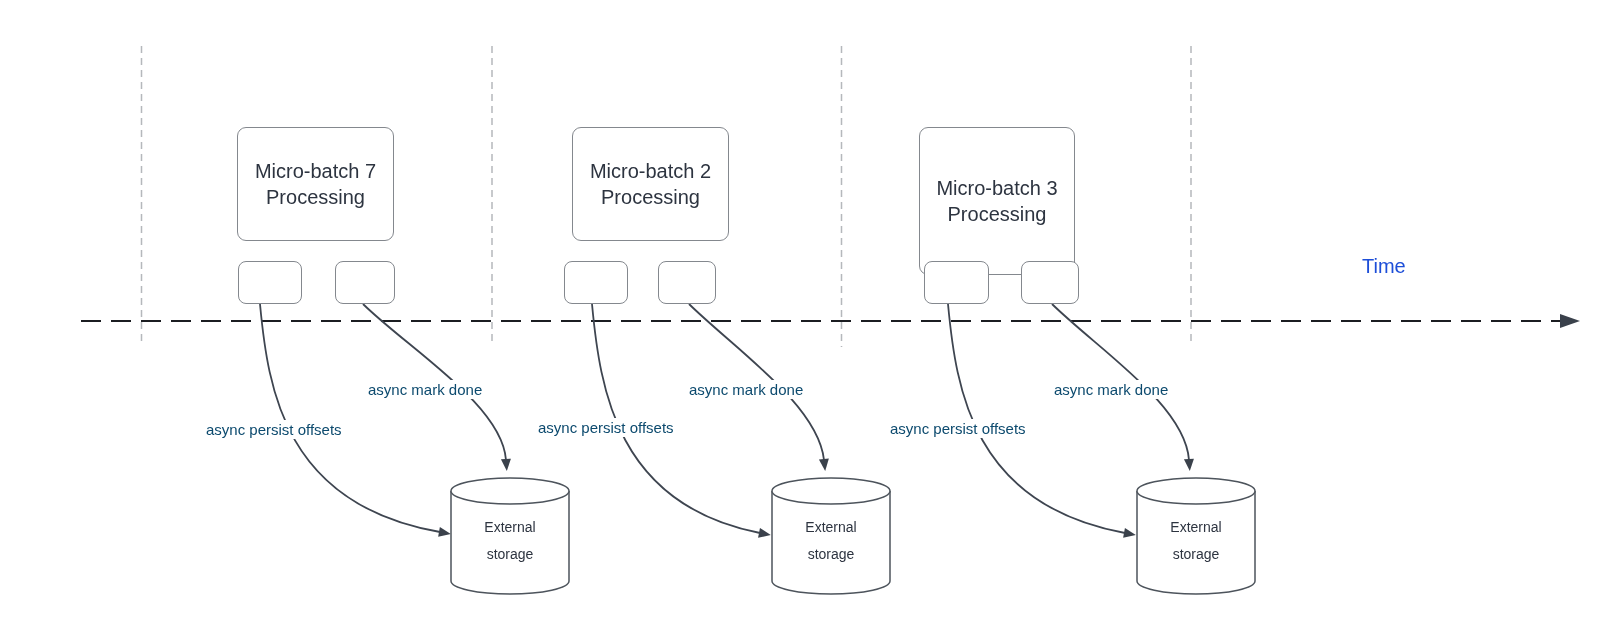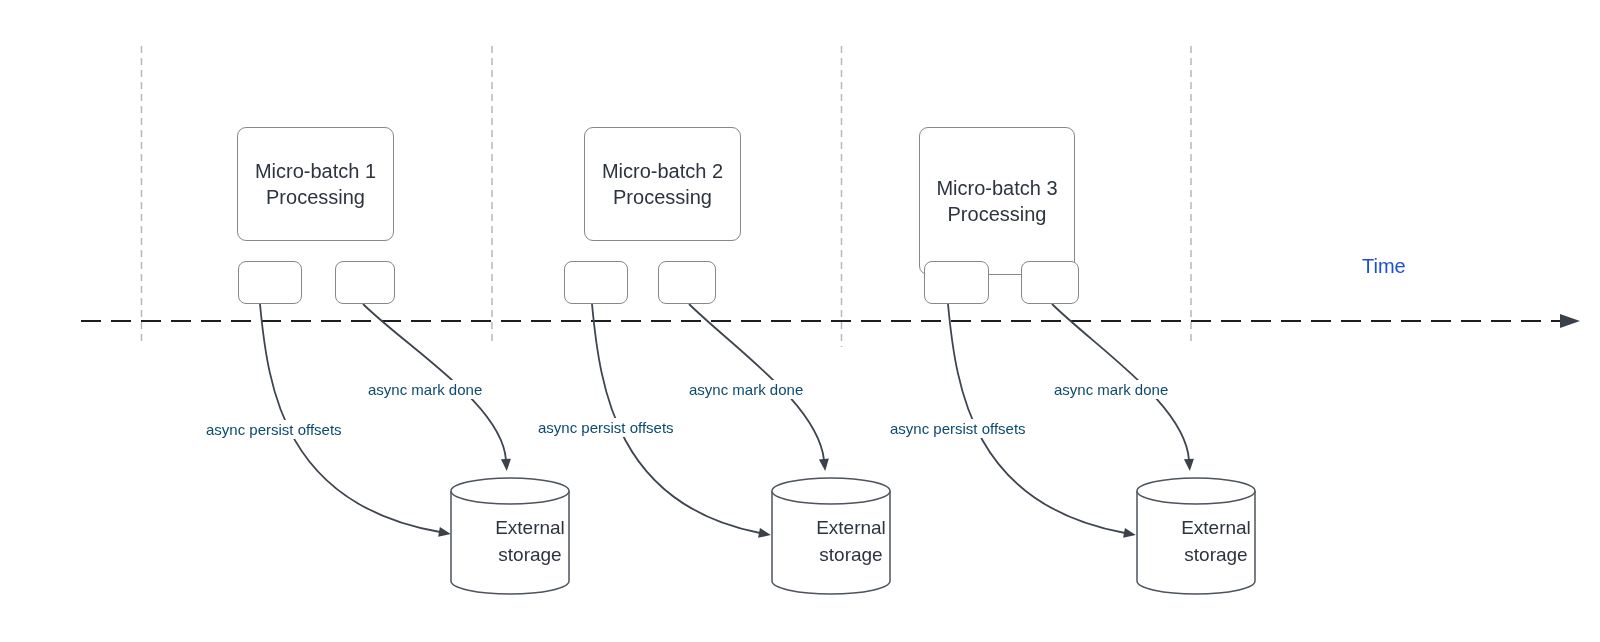--- a/index.html
+++ b/index.html
@@ -55,25 +55,24 @@
     padding: 1px 3px;
     z-index: 2;
   }
   .storage-label {
     position: absolute;
     display: flex;
     flex-direction: column;
     align-items: center;
     justify-content: center;
     text-align: center;
-    font-size: 19px;
+    font-size: 14px;
     line-height: 27px;
     color: #2d3440;
     z-index: 2;
-    padding-left: 20px;
   }
   .time-label {
     position: absolute;
     left: 1362px;
     top: 255px;
     font-size: 20px;
     color: #1d4ed8;
     z-index: 2;
   }
 </style>
@@ -118,33 +117,33 @@
     </g>
     <g>
       <path d="M1137,491 L1137,581 A59,13 0 0 0 1255,581 L1255,491" fill="#ffffff" stroke="#4d545c" stroke-width="1.5"></path>
       <ellipse cx="1196" cy="491" rx="59" ry="13" fill="#ffffff" stroke="#4d545c" stroke-width="1.5"></ellipse>
     </g>
   </svg>
 
   <div class="time-label">Time</div>
 
   <div class="proc-box" style="left:237px; top:127px; width:157px; height:114px;">
-    <span>Micro-batch 1</span>
+    <span>Micro-batch 7</span>
     <span>Processing</span>
   </div>
   <div class="task-box" style="left:238px; top:261px; width:64px; height:43px;"></div>
   <div class="task-box" style="left:335px; top:261px; width:60px; height:43px;"></div>
   <div class="async-label" style="left:203px; top:420px;">async persist offsets</div>
   <div class="async-label" style="left:365px; top:380px;">async mark done</div>
   <div class="storage-label" style="left:451px; top:499px; width:118px; height:84px;">
     <span>External</span>
     <span>storage</span>
   </div>
 
-  <div class="proc-box" style="left:584px; top:127px; width:157px; height:114px;">
+  <div class="proc-box" style="left:572px; top:127px; width:157px; height:114px;">
     <span>Micro-batch 2</span>
     <span>Processing</span>
   </div>
   <div class="task-box" style="left:564px; top:261px; width:64px; height:43px;"></div>
   <div class="task-box" style="left:658px; top:261px; width:58px; height:43px;"></div>
   <div class="async-label" style="left:535px; top:418px;">async persist offsets</div>
   <div class="async-label" style="left:686px; top:380px;">async mark done</div>
   <div class="storage-label" style="left:772px; top:499px; width:118px; height:84px;">
     <span>External</span>
     <span>storage</span>

